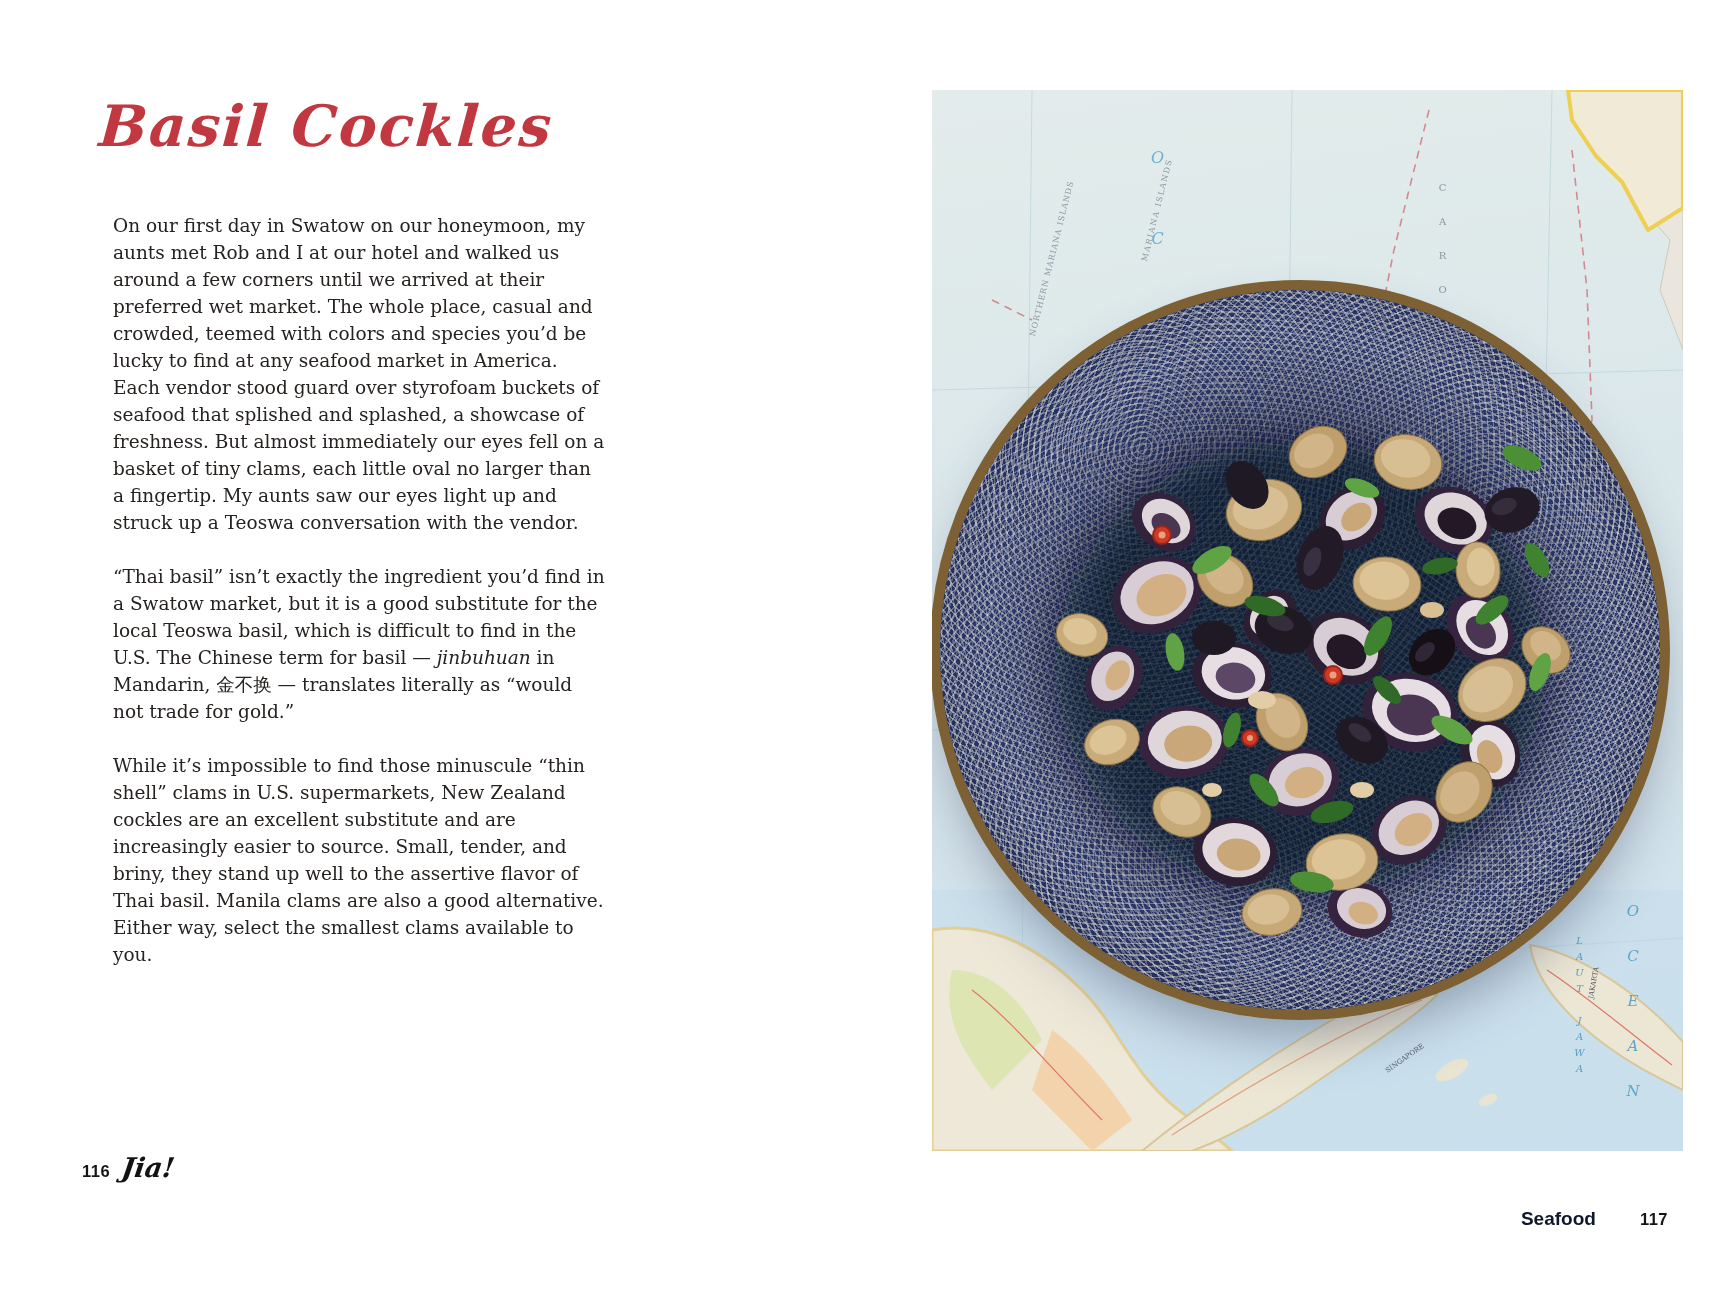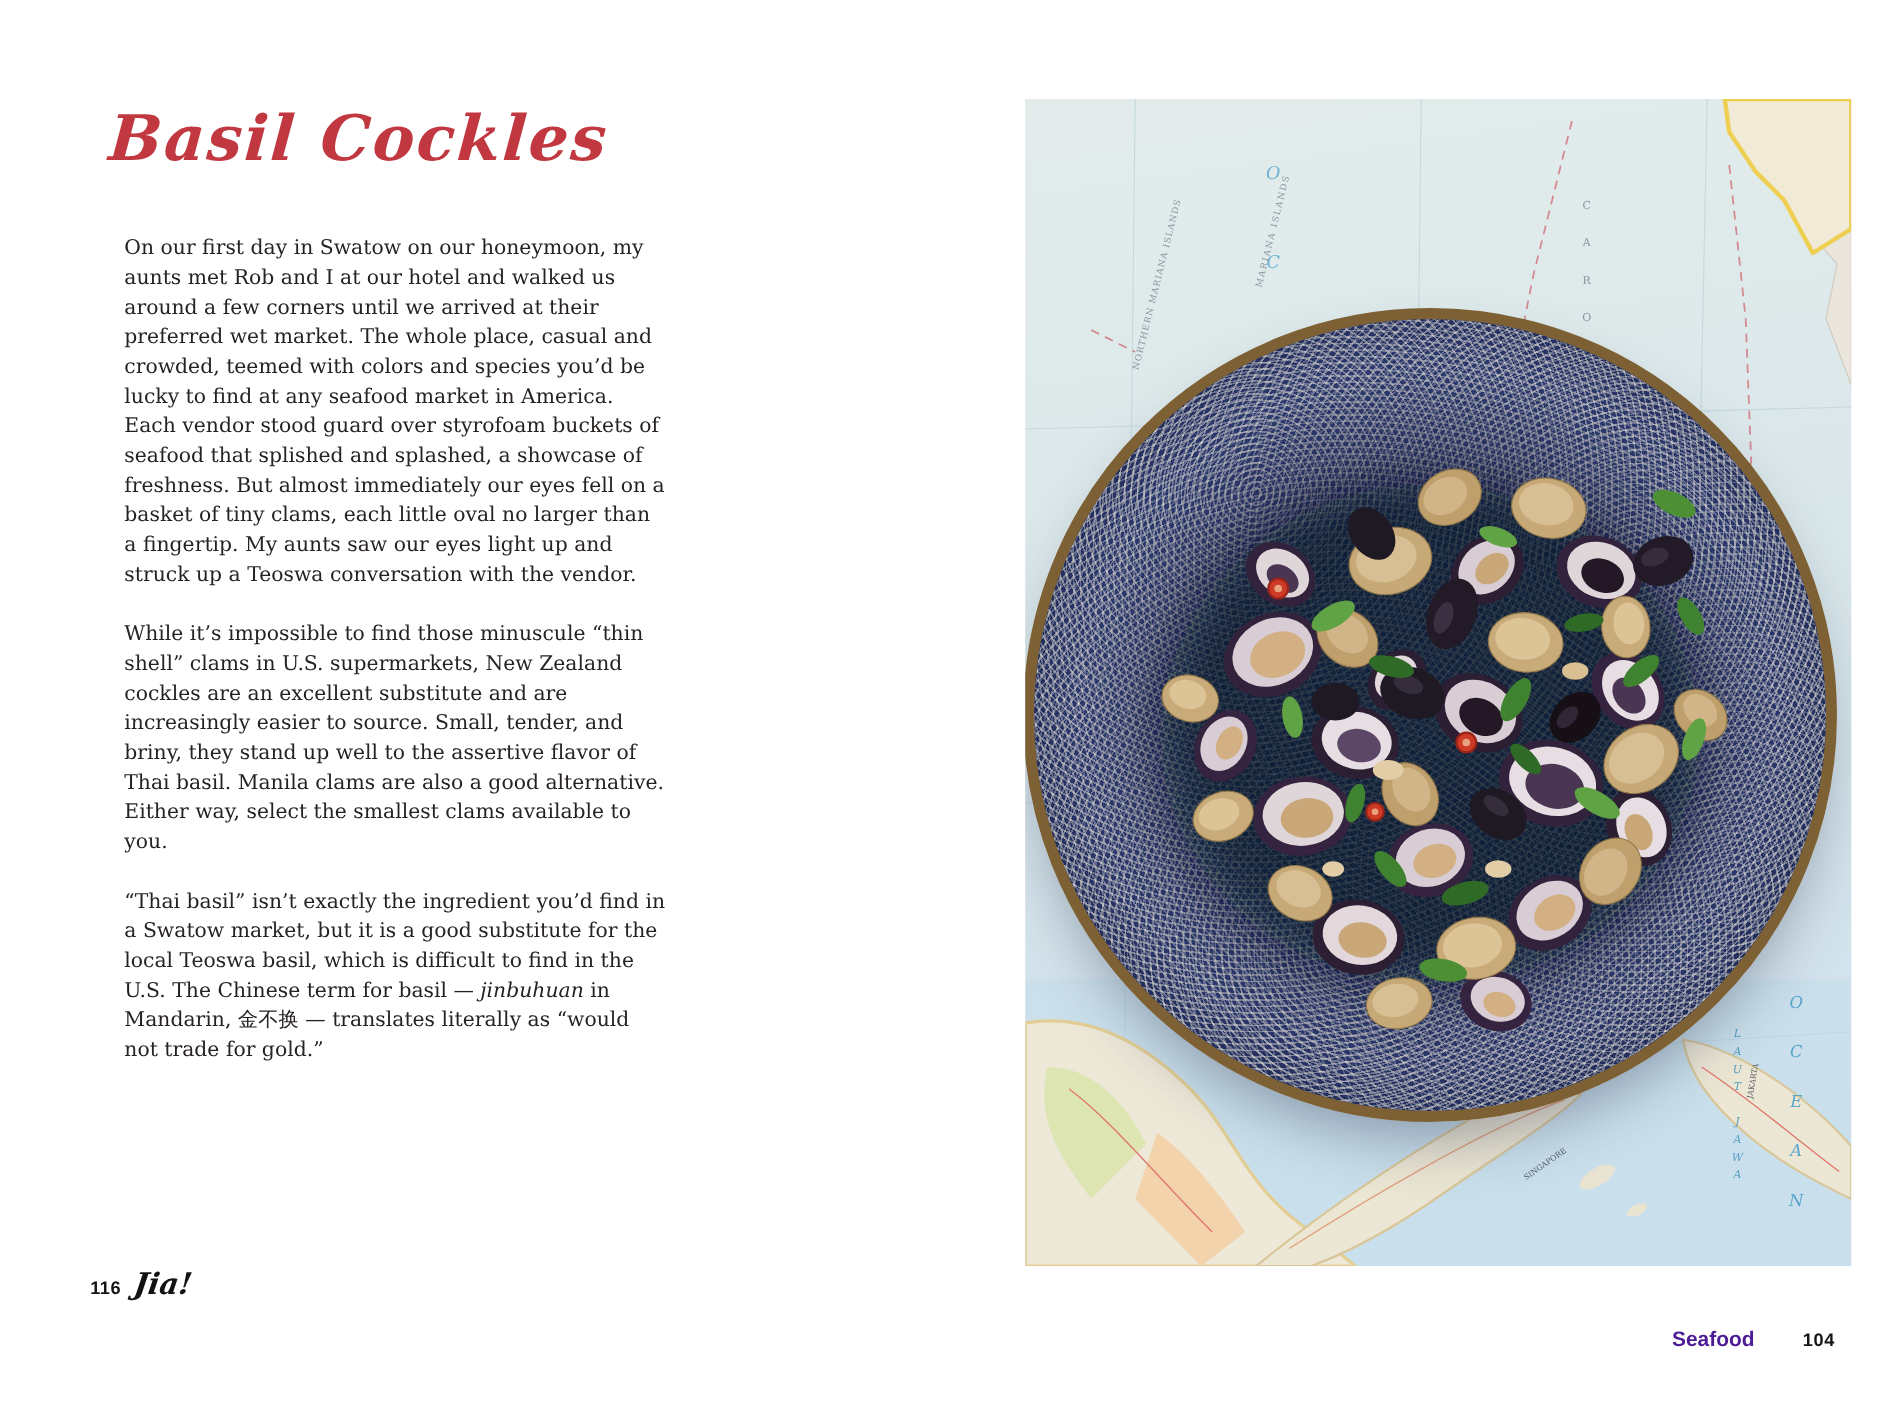--- a/index.html
+++ b/index.html
@@ -14,21 +14,21 @@
              font-size:18.5px;line-height:27px;color:#262220;}
   .body-text p{margin:0 0 27px 16px;}
   .body-text em{font-style:italic;}
 
   .footer-left{position:absolute;left:82px;top:1152px;display:flex;align-items:baseline;gap:12px;}
   .pagenum{font-family:"Liberation Sans",sans-serif;font-size:16.5px;font-weight:600;
            letter-spacing:.5px;color:#151515;}
   .logo{font-family:"DejaVu Serif",serif;font-style:italic;font-weight:bold;
         font-size:27px;color:#121212;transform:skewX(-8deg);}
   .footer-right{position:absolute;right:60px;top:1208px;display:flex;align-items:baseline;gap:44px;}
-  .section-label{font-family:"Liberation Sans",sans-serif;font-size:19px;font-weight:700;color:#4c1d95;}
+  .section-label{font-family:"Liberation Sans",sans-serif;font-size:19px;font-weight:700;color:#0f172a;}
 
   
   .photo{position:absolute;left:932px;top:90px;width:751px;height:1061px;overflow:hidden;
          background:linear-gradient(172deg,#e3eceb 0%,#dae7ea 40%,#d3e3ec 72%,#cfe2ee 100%);}
   .map-svg,.clams-svg{position:absolute;left:0;top:0;width:751px;height:1061px;}
 
   
   .vlbl{position:absolute;writing-mode:vertical-rl;text-orientation:upright;
         font-family:"DejaVu Serif",serif;white-space:nowrap;}
   .dlbl{position:absolute;transform-origin:0 0;white-space:nowrap;font-family:"DejaVu Serif",serif;}
@@ -60,22 +60,22 @@
 </head>
 <body>
 
 <div>
 
   <div>
     <h1 class="title">Basil Cockles</h1>
 
     <div class="body-text">
       <p>On our first day in Swatow on our honeymoon, my aunts met Rob and I at our hotel and walked us around a few corners until we arrived at their preferred wet market. The whole place, casual and crowded, teemed with colors and species you’d be lucky to find at any seafood market in America. Each vendor stood guard over styrofoam buckets of seafood that splished and splashed, a showcase of freshness. But almost immediately our eyes fell on a basket of tiny clams, each little oval no larger than a fingertip. My aunts saw our eyes light up and struck up a Teoswa conversation with the vendor.</p>
+      <p><span>“Thai basil” isn’t exactly the ingredient you’d find in a Swatow market, but it is a good substitute for the local Teoswa basil, which is difficult to find in the U.S. The Chinese term for basil — </span><em>jinbuhuan</em><span> in Mandarin, 金不换 — translates literally as “would not trade for gold.”</span></p>
       <p>While it’s impossible to find those minuscule “thin shell” clams in U.S. supermarkets, New Zealand cockles are an excellent substitute and are increasingly easier to source. Small, tender, and briny, they stand up well to the assertive flavor of Thai basil. Manila clams are also a good alternative. Either way, select the smallest clams available to you.</p>
-      <p><span>“Thai basil” isn’t exactly the ingredient you’d find in a Swatow market, but it is a good substitute for the local Teoswa basil, which is difficult to find in the U.S. The Chinese term for basil — </span><em>jinbuhuan</em><span> in Mandarin, 金不换 — translates literally as “would not trade for gold.”</span></p>
     </div>
 
     <div class="footer-left">
       <span class="pagenum">116</span>
       <span class="logo">Jia!</span>
     </div>
   </div>
 
   <div>
 
@@ -335,17 +335,17 @@
           <circle cx="230" cy="445" r="3.5" fill="#e8a37e"></circle>
         <circle cx="401" cy="585" r="9" fill="#cf3a26" stroke="#992417" stroke-width="2"></circle>
           <circle cx="401" cy="585" r="3.5" fill="#e8a37e"></circle>
         <circle cx="318" cy="648" r="8" fill="#cf3a26" stroke="#992417" stroke-width="2"></circle>
           <circle cx="318" cy="648" r="3" fill="#e8a37e"></circle>
       </svg>
     </figure>
 
     <div class="footer-right">
       <span class="section-label">Seafood</span>
-      <span class="pagenum">104</span>
+      <span class="pagenum">117</span>
     </div>
   </div>
 
 </div>
 
 </body></html>

